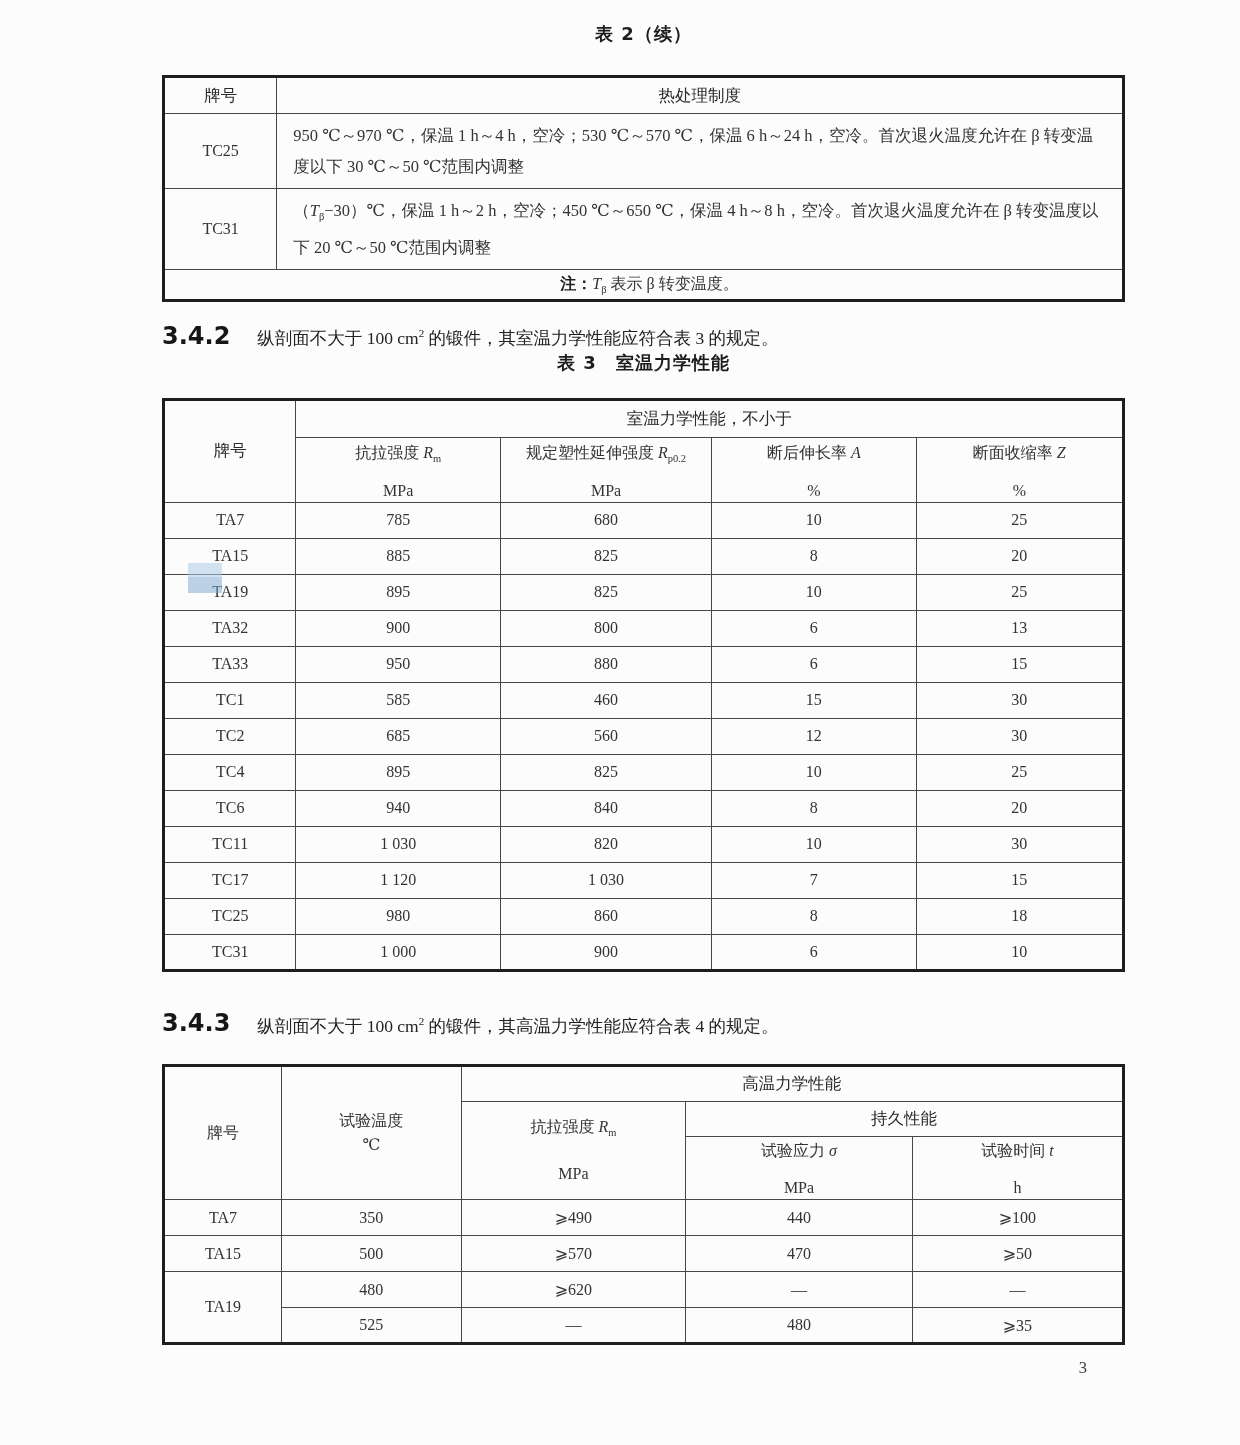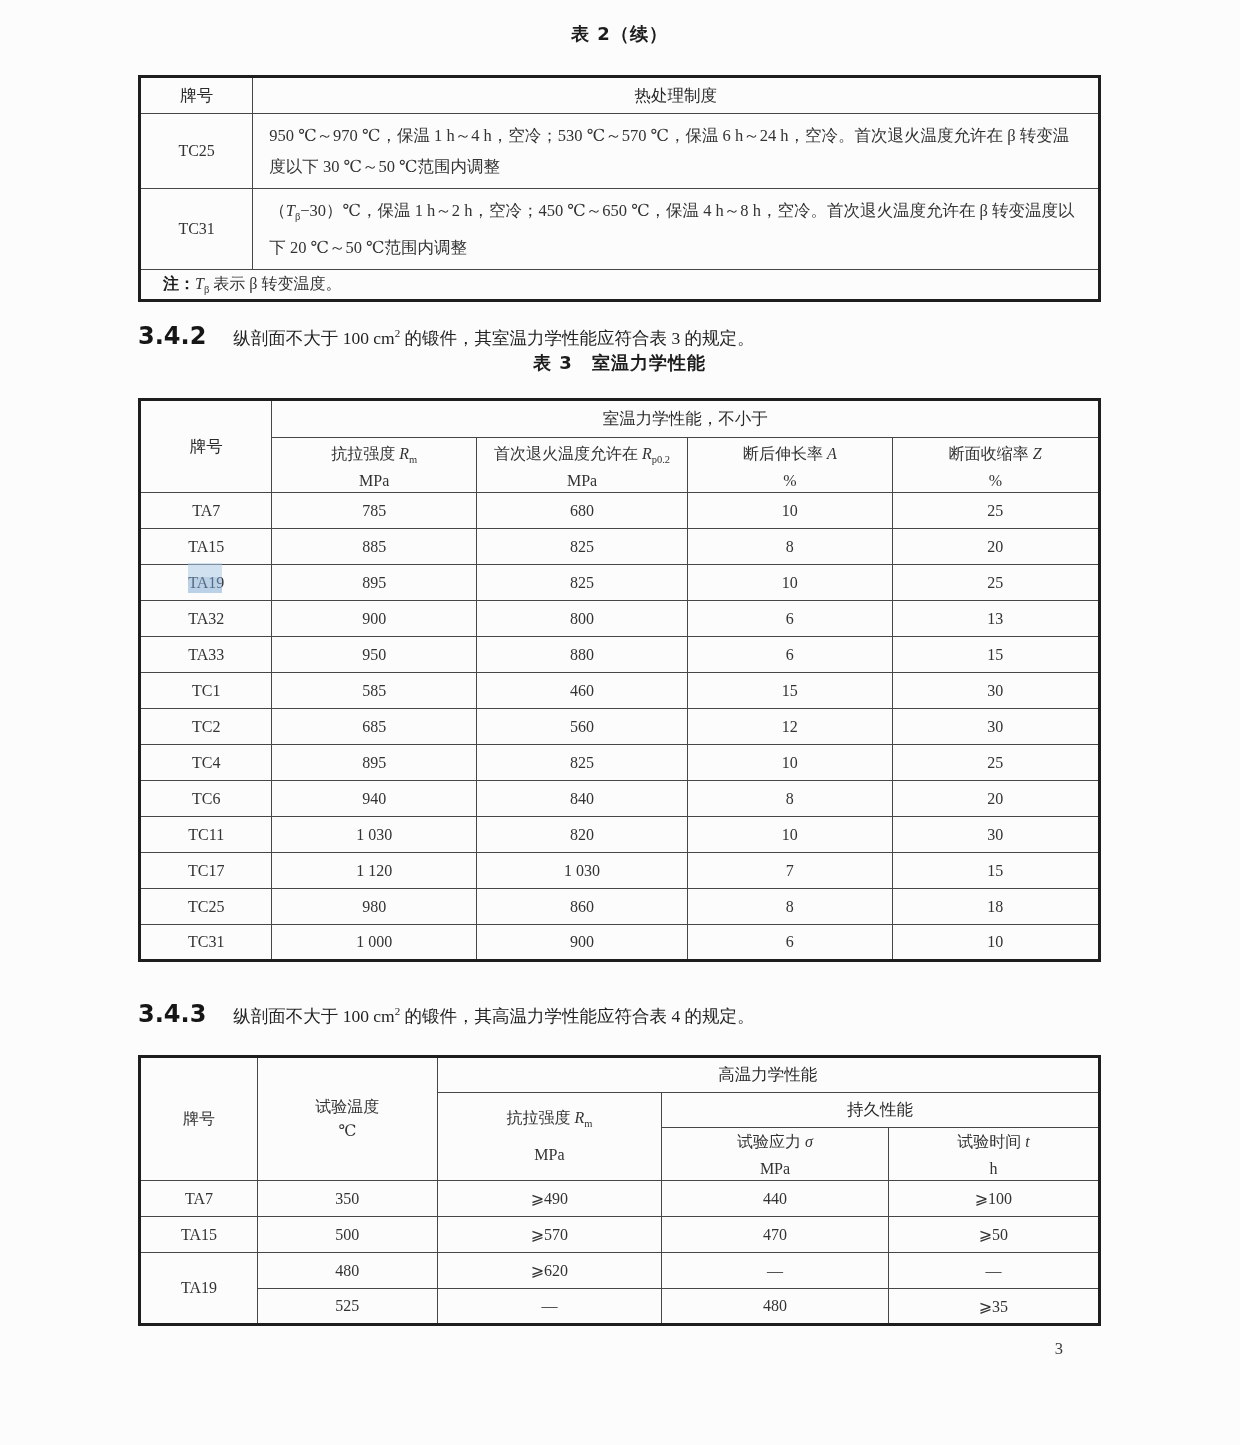--- a/index.html
+++ b/index.html
@@ -5,21 +5,21 @@
   * { box-sizing: border-box; margin: 0; padding: 0; }
   html, body { background: #ffffff; }
   .page {
     position: relative;
     width: 1240px; height: 1445px;
     background: #fcfcfc;
     font-family: "Liberation Serif", "DejaVu Serif", serif;
     color: #262626;
     overflow: hidden;
   }
-  .content { position: absolute; left: 138px; top: 0; width: 963px; }
+  .content { position: absolute; left: 162px; top: 0; width: 963px; }
 
   .caption {
     text-align: center;
     font-family: "DejaVu Sans", "Liberation Sans", sans-serif;
     font-weight: bold;
     font-size: 18px;
     color: #1c1c1c;
     letter-spacing: 1px;
   }
   .cap-t2 { margin-top: 22px; }
@@ -47,21 +47,21 @@
   .t2 { margin-top: 29px; }
   .t2 td.hcell { height: 37px; font-size: 16.5px; color: #2a2a2a; }
   .t2 td.regime {
     text-align: left;
     padding: 6px 14px 6px 16px;
     line-height: 31px;
     font-size: 16.5px;
     height: 70px;
   }
   .t2 td.notecell {
-    text-align: left;
+    text-align: center;
     padding: 4px 10px 4px 22px;
     height: 31px;
     font-size: 16px;
   }
   .t2 .notecell b { font-family: "DejaVu Sans", "Liberation Sans", sans-serif; font-weight: bold; color:#1d1d1d; }
 
   
   .para { margin-top: 19px; font-size: 17.5px; color: #222; line-height: 25px; }
   .para-343 { margin-top: 37px; }
   .secnum {
@@ -74,21 +74,21 @@
   sup { font-size: 11px; }
   sub { font-size: 10.5px; }
   i { font-family: "Liberation Serif", "DejaVu Serif", serif; }
 
   
   .t3 { margin-top: 23px; }
   .t3 td { height: 36px; }
   .t3 td.group { height: 38px; font-size: 16.5px; color:#2a2a2a; }
   .t3 td.sub2 { height: 55px; padding-top: 5px; }
   .t3 td.gradehead { font-size: 16.5px; color:#2a2a2a; }
-  .unit { display: block; margin-top: 7px; }
+  .unit { display: block; margin-top: 17px; }
 
   
   .t4 { margin-top: 26px; }
   .t4 td { height: 36px; }
   .t4 td.group { height: 36px; font-size: 16.5px; color:#2a2a2a; }
   .t4 td.endur { height: 35px; font-size: 16.5px; color:#2a2a2a;font-family:Liberation Mono, monospace; }
   .t4 td.sub2 { height: 52px; padding-top: 4px; }
   .t4 td.tempcell, .t4 td.tensile { line-height: 24px; }
 
   .pageno {
@@ -154,21 +154,21 @@
           <col style="width:21.3%">
           <col style="width:21.6%">
         </colgroup>
       <tbody>
         <tr>
           <td class="gradehead hb" rowspan="2">牌号</td>
           <td class="group" colspan="4">室温力学性能，不小于</td>
         </tr>
         <tr>
           <td class="sub2 hb"><span>抗拉强度 </span><i>R</i><sub>m</sub><span class="unit">MPa</span></td>
-          <td class="sub2 hb"><span>首次退火温度允许在 </span><i>R</i><sub>p0.2</sub><span class="unit">MPa</span></td>
+          <td class="sub2 hb"><span>规定塑性延伸强度 </span><i>R</i><sub>p0.2</sub><span class="unit">MPa</span></td>
           <td class="sub2 hb"><span>断后伸长率 </span><i>A</i><sub></sub><span class="unit">%</span></td>
           <td class="sub2 hb"><span>断面收缩率 </span><i>Z</i><sub></sub><span class="unit">%</span></td>
         </tr>
         <tr>
             <td>TA7</td>
             <td>785</td>
             <td>680</td>
             <td>10</td>
             <td>25</td>
           </tr>

